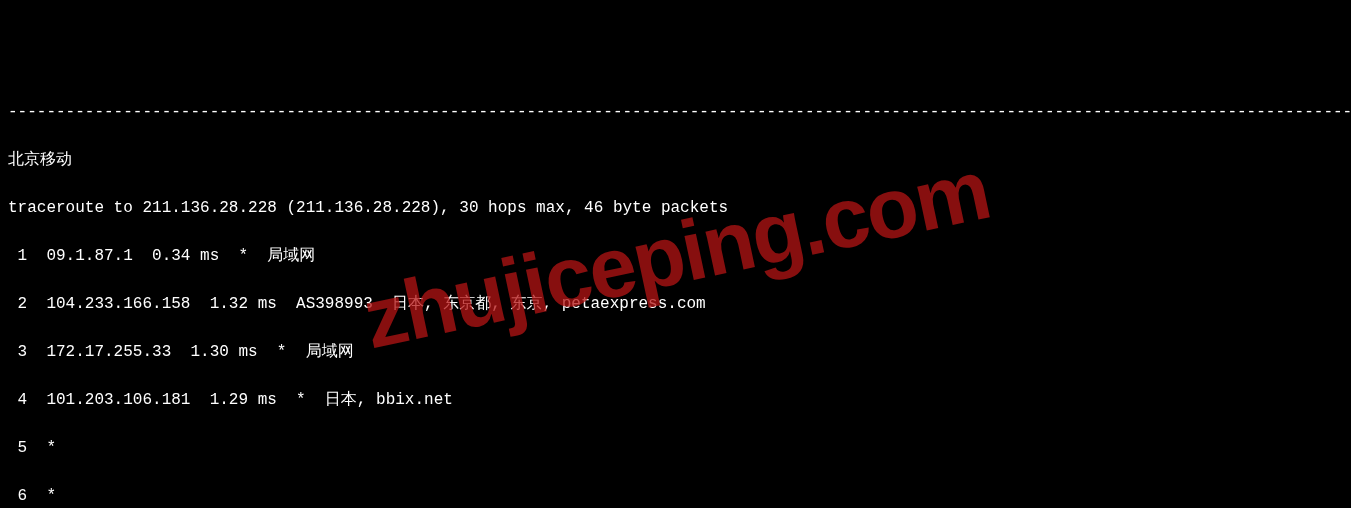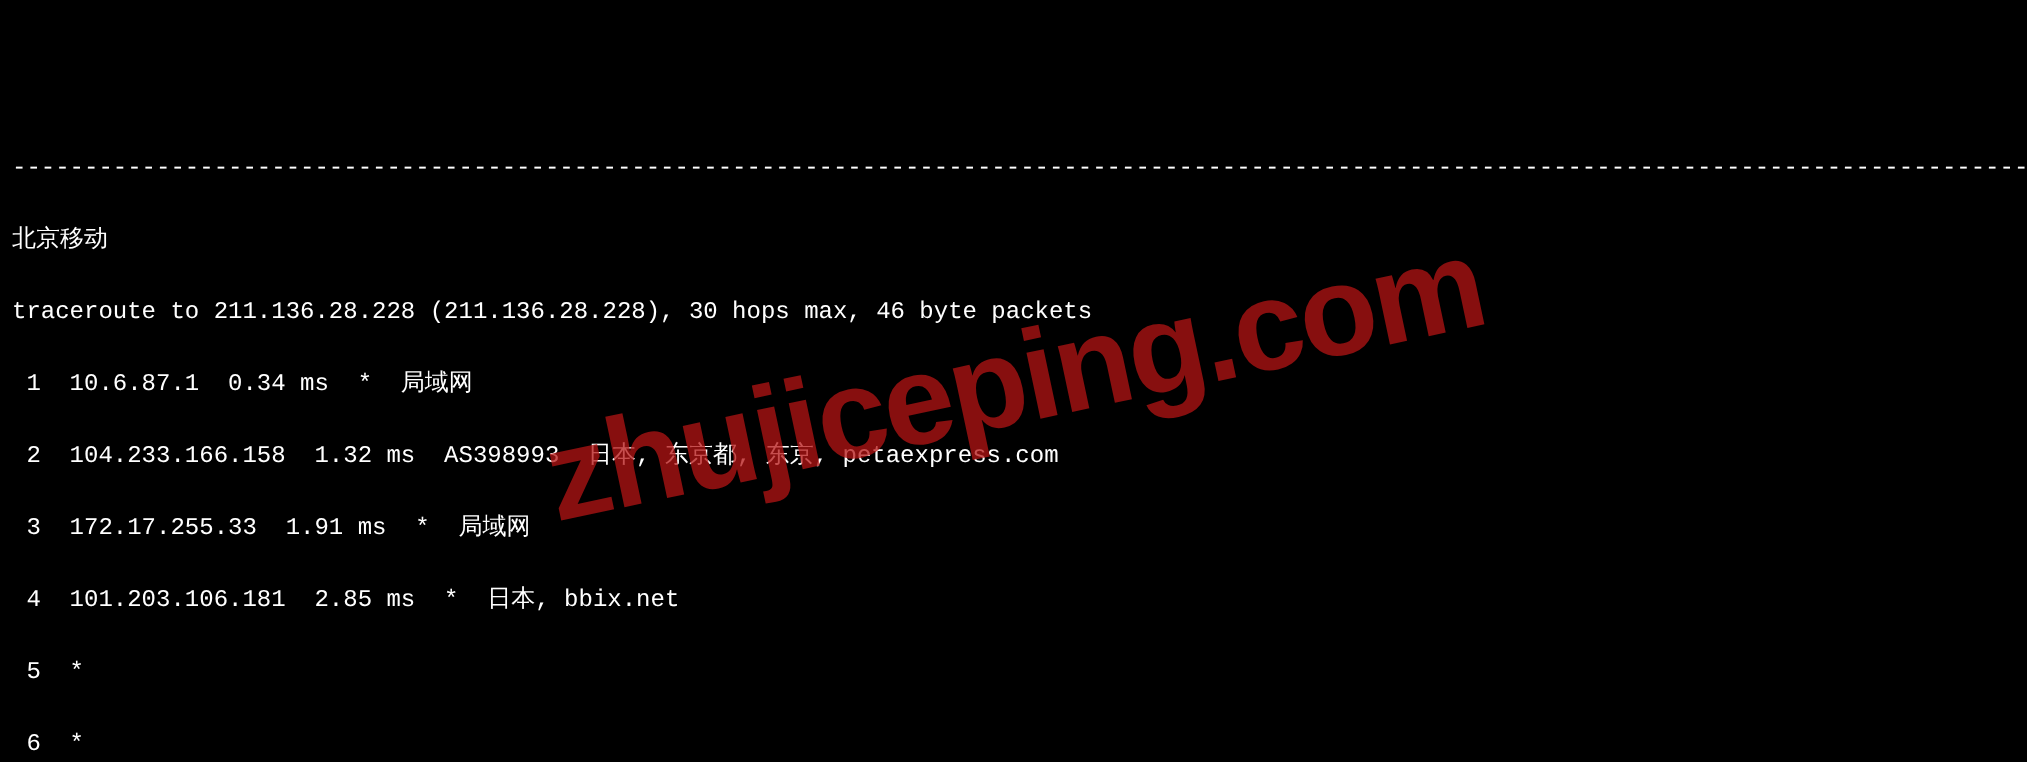--- a/index.html
+++ b/index.html
@@ -44,24 +44,24 @@
     }
   </style>
 </head>
 <body>
 
 
 
 <div class="terminal-line">----------------------------------------------------------------------------------------------------------------------------------------------------</div>
 <div class="terminal-line">北京移动</div>
 <div class="terminal-line">traceroute to 211.136.28.228 (211.136.28.228), 30 hops max, 46 byte packets</div>
-<div class="terminal-line"><span class="hop-num"> 1</span>  <span>10.6.87.1  0.34 ms  *  局域网</span></div>
+<div class="terminal-line"><span class="hop-num"> 1</span>  <span>09.1.87.1  0.34 ms  *  局域网</span></div>
 <div class="terminal-line"><span class="hop-num"> 2</span>  <span>104.233.166.158  1.32 ms  AS398993  日本, 东京都, 东京, petaexpress.com</span></div>
-<div class="terminal-line"><span class="hop-num"> 3</span>  <span>172.17.255.33  1.91 ms  *  局域网</span></div>
-<div class="terminal-line"><span class="hop-num"> 4</span>  <span>101.203.106.181  2.85 ms  *  日本, bbix.net</span></div>
+<div class="terminal-line"><span class="hop-num"> 3</span>  <span>172.17.255.33  1.30 ms  *  局域网</span></div>
+<div class="terminal-line"><span class="hop-num"> 4</span>  <span>101.203.106.181  1.29 ms  *  日本, bbix.net</span></div>
 <div class="terminal-line"><span class="hop-num"> 5</span>  <span>*</span></div>
 <div class="terminal-line"><span class="hop-num"> 6</span>  <span>*</span></div>
 
 
 
 
 
 
 
 

